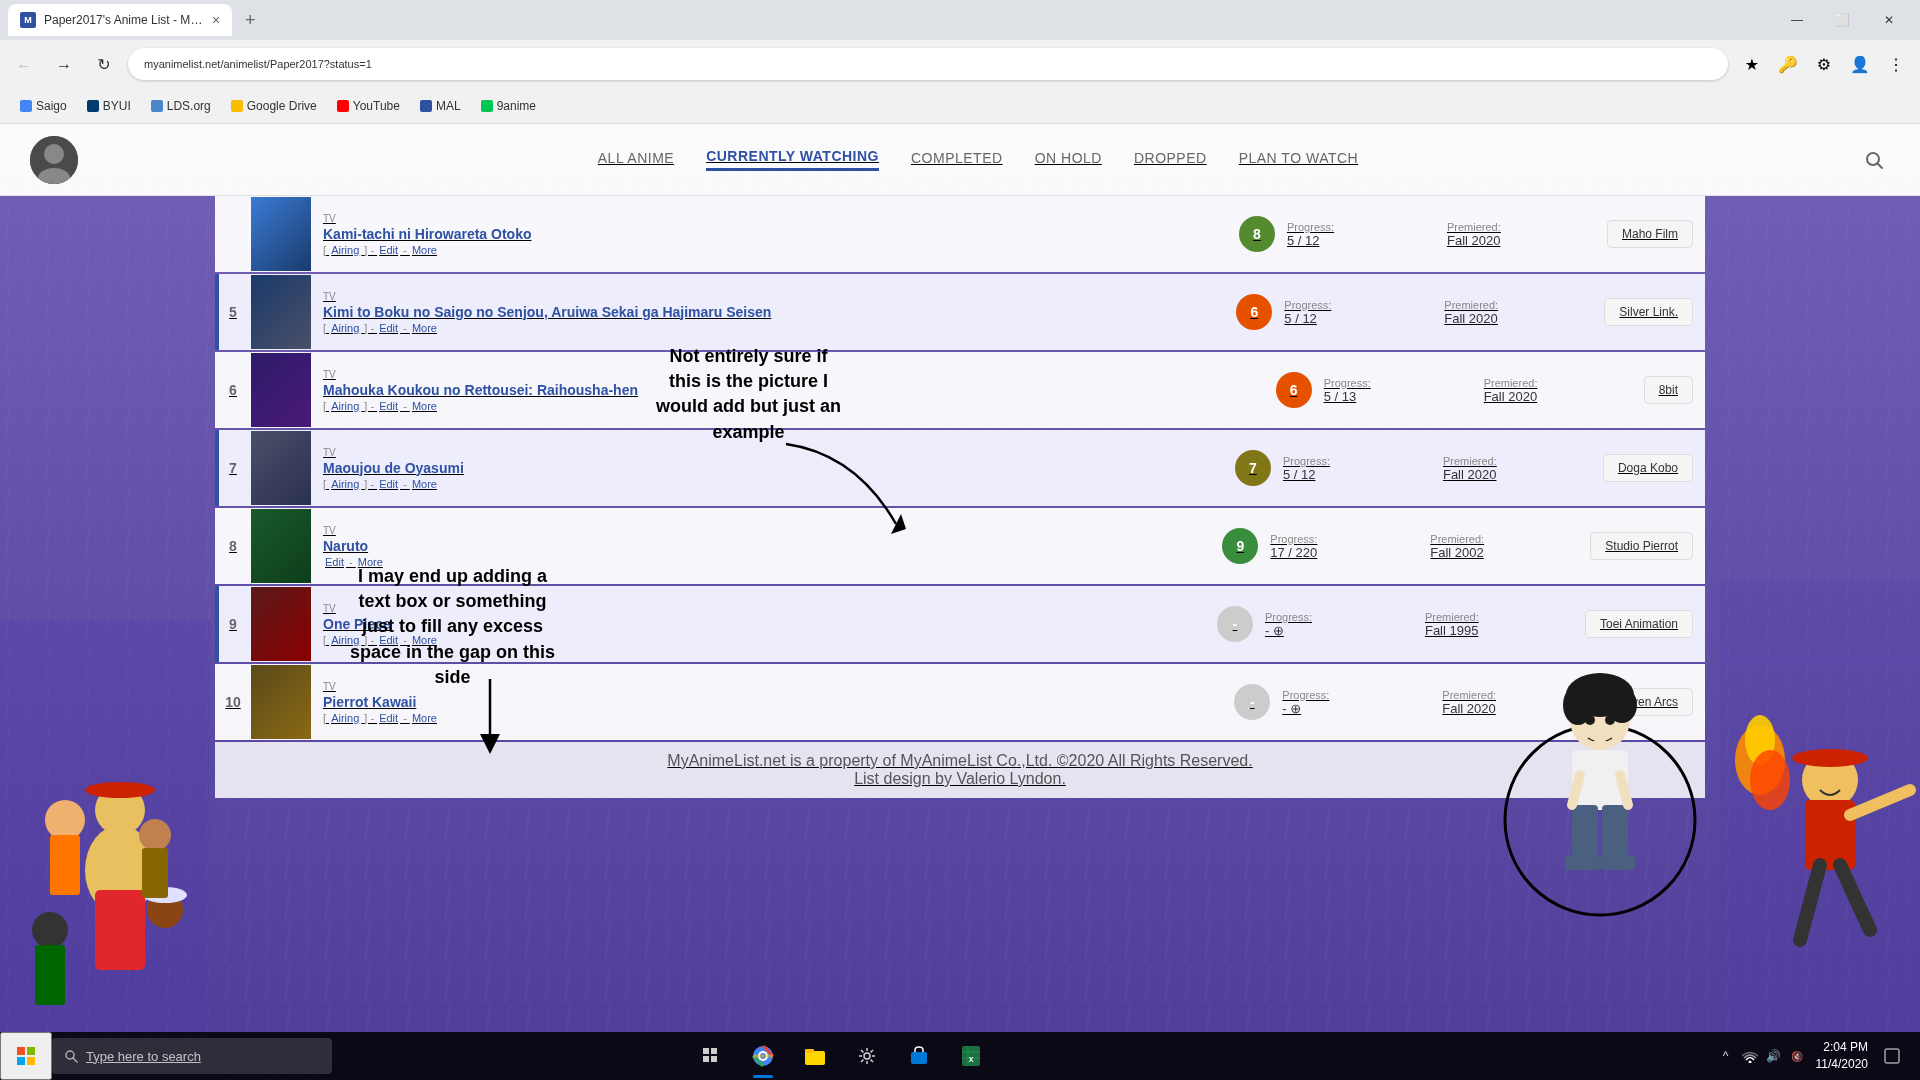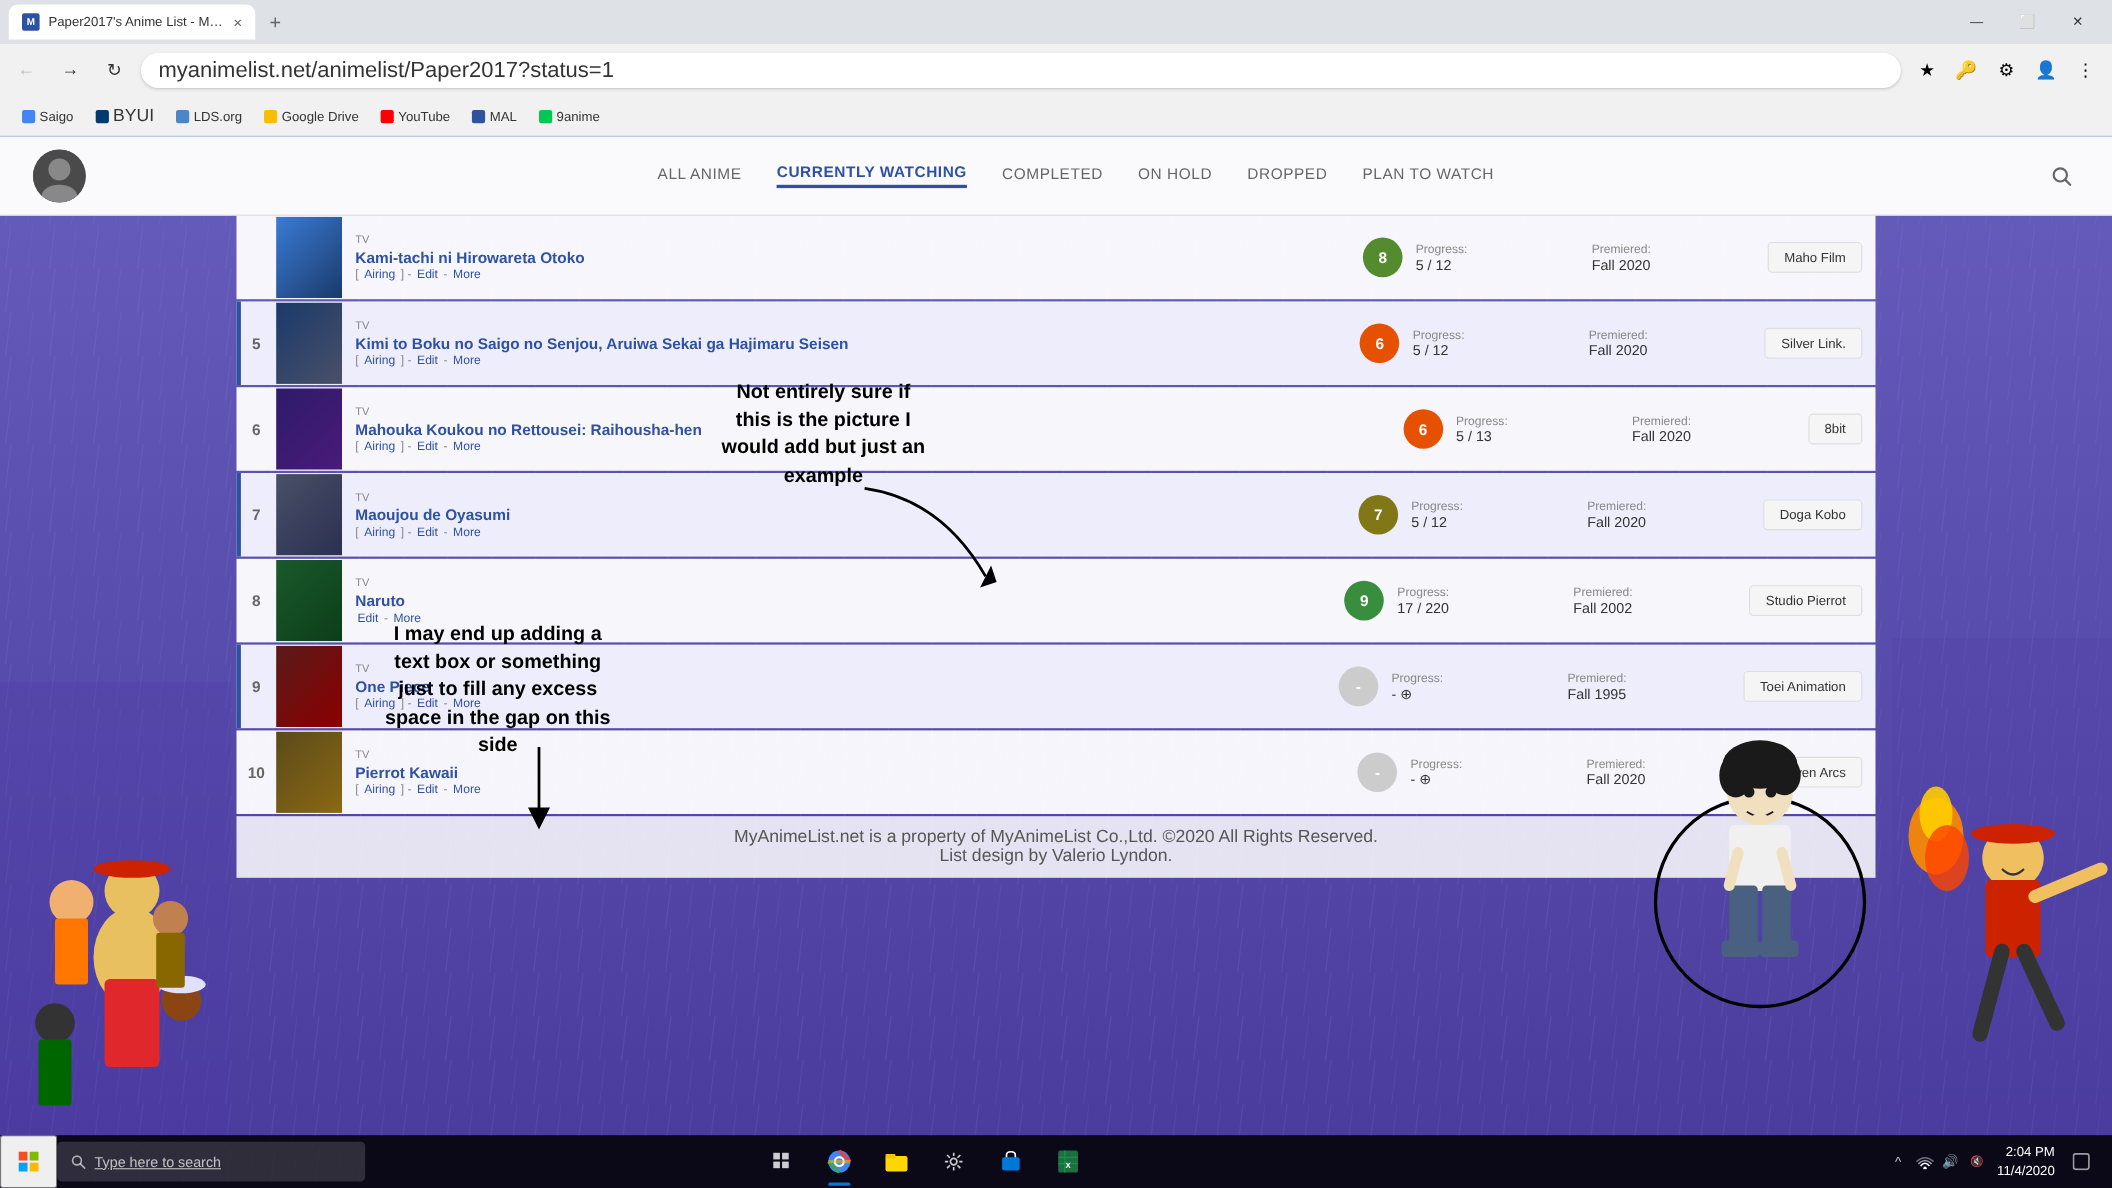--- a/index.html
+++ b/index.html
@@ -13,30 +13,30 @@
     .tab-title { font-size: 12px; color: #333; white-space: nowrap; overflow: hidden; text-overflow: ellipsis; max-width: 160px; }
     .tab-close { margin-left: auto; font-size: 14px; color: #666; cursor: pointer; }
     .new-tab-btn { width: 28px; height: 28px; border-radius: 50%; display: flex; align-items: center; justify-content: center; font-size: 18px; color: #666; cursor: pointer; background: transparent; border: none; }
     .window-controls { margin-left: auto; display: flex; gap: 0; }
     .win-btn { width: 46px; height: 40px; display: flex; align-items: center; justify-content: center; font-size: 12px; background: transparent; border: none; cursor: pointer; color: #333; }
 
     .address-bar { display: flex; align-items: center; height: 48px; background: #f1f1f1; padding: 0 8px; gap: 8px; }
     .nav-btn { width: 32px; height: 32px; border-radius: 50%; background: transparent; border: none; cursor: pointer; display: flex; align-items: center; justify-content: center; font-size: 16px; color: #333; }
     .nav-btn.disabled { color: #bbb; cursor: default; }
     .url-bar { flex: 1; height: 32px; border: none; background: #fff; border-radius: 16px; padding: 0 16px; font-size: 14px; color: #333; display: flex; align-items: center; box-shadow: 0 1px 3px rgba(0,0,0,0.2); }
-    .url-text { font-size: 20px; color: #333; }
+    .url-text { font-size: 11px; color: #333; }
     .address-icons { display: flex; gap: 4px; align-items: center; }
     .addr-icon { width: 32px; height: 32px; border-radius: 50%; display: flex; align-items: center; justify-content: center; cursor: pointer; background: transparent; }
 
     .bookmarks-bar { display: flex; align-items: center; height: 36px; background: #f1f1f1; padding: 0 12px; gap: 4px; border-bottom: 1px solid #ddd; }
     .bookmark-item { display: flex; align-items: center; gap: 4px; padding: 4px 8px; border-radius: 4px; font-size: 12px; color: #333; cursor: pointer; }
     .bk-icon { width: 14px; height: 14px; border-radius: 2px; flex-shrink: 0; }
 
     
-    .page-content { width: 100%; height: calc(1080px - 124px); background: #7dd3fc; overflow: hidden; position: relative; }
+    .page-content { width: 100%; height: calc(1080px - 124px); background: #fef9c3; overflow: hidden; position: relative; text-decoration: underline; }
 
     
     .page-content::before {
       content: '';
       position: absolute; top: 0; left: 0; right: 0; bottom: 0;
       background: linear-gradient(180deg, rgba(100,80,180,0.9) 0%, rgba(70,50,150,0.95) 100%);
     }
 
     
     .mal-header { position: relative; z-index: 10; background: rgba(255,255,255,0.97); border-bottom: 1px solid #e0e0e0; display: flex; align-items: center; padding: 0 30px; height: 72px; }
@@ -154,21 +154,21 @@
     </div>
   </div>
 
   <div class="bookmarks-bar">
     <div class="bookmark-item">
       <div class="bk-icon" style="background:#4285f4; width:12px; height:12px; border-radius:2px;"></div>
       <span style="font-size:12px;">Saigo</span>
     </div>
     <div class="bookmark-item">
       <div class="bk-icon" style="background:#003b6f; width:12px; height:12px; border-radius:2px;"></div>
-      <span style="font-size:16px;">BYUI</span>
+      <span style="font-size:12px;">BYUI</span>
     </div>
     <div class="bookmark-item">
       <div class="bk-icon" style="background:#4a86c8; width:12px; height:12px; border-radius:2px;"></div>
       <span style="font-size:12px;">LDS.org</span>
     </div>
     <div class="bookmark-item">
       <div class="bk-icon" style="background:#fbbc04; width:12px; height:12px; border-radius:2px;"></div>
       <span style="font-size:12px;">Google Drive</span>
     </div>
     <div class="bookmark-item">

